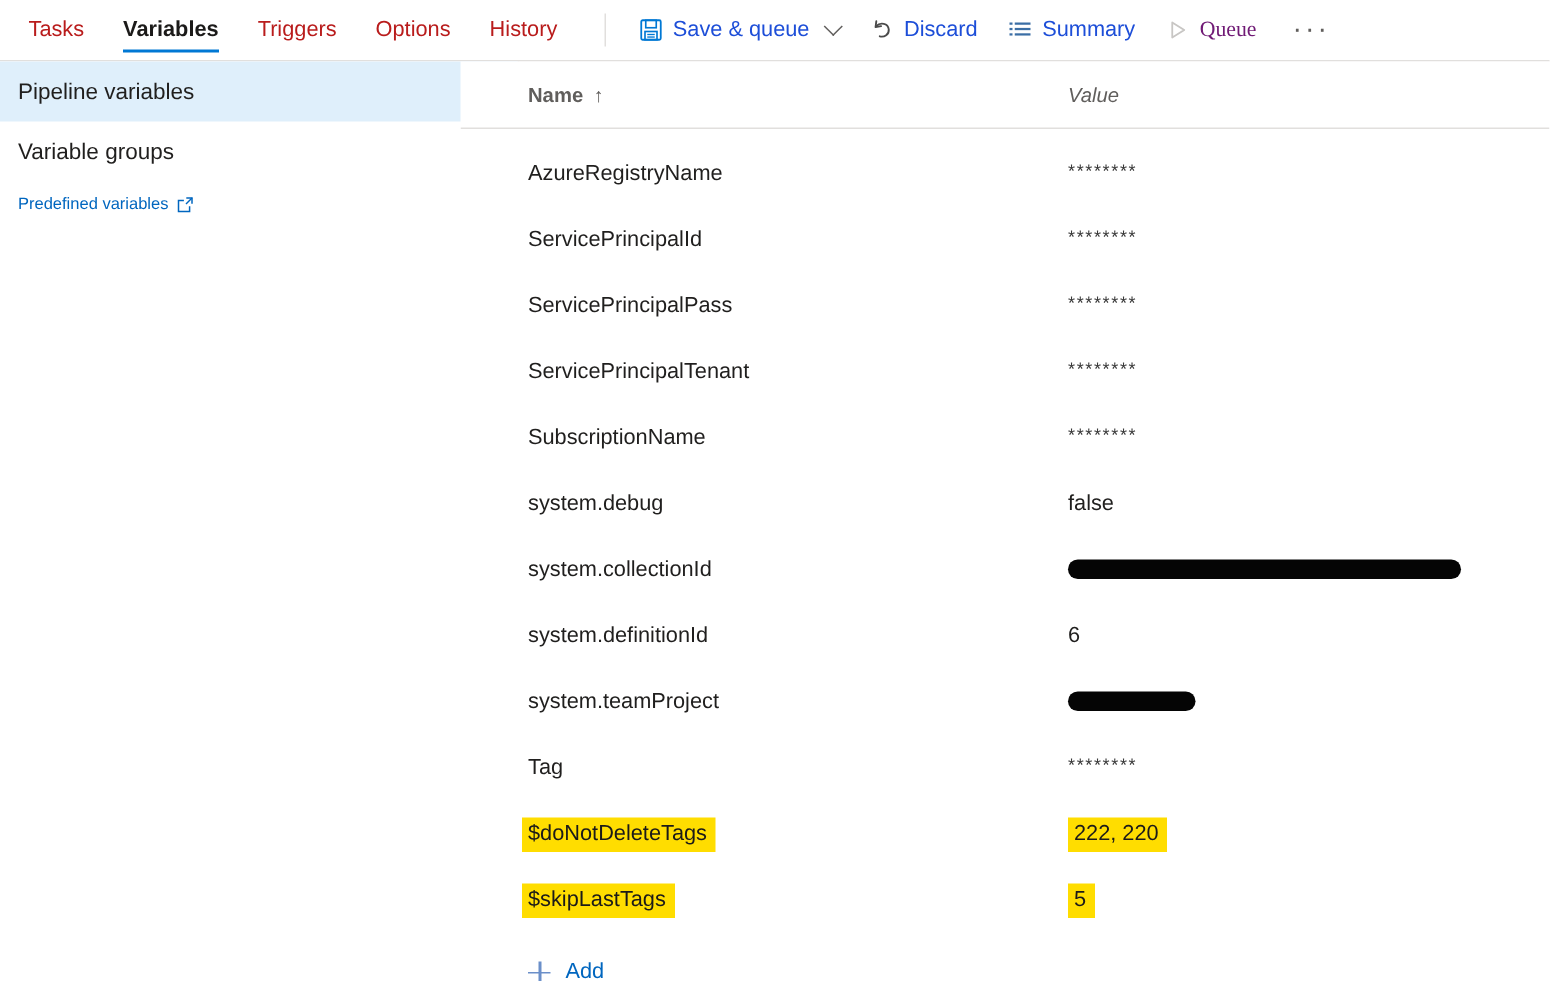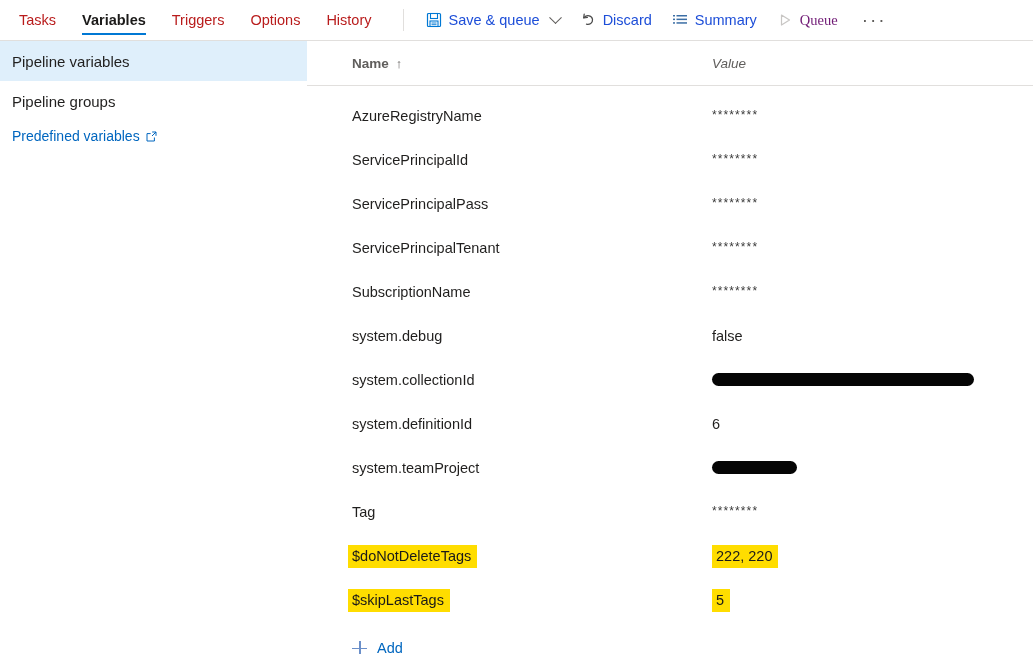--- a/index.html
+++ b/index.html
@@ -83,21 +83,21 @@
     padding-left: 12px;
     font-size: 15px;
     color: #201f1e;
     cursor: pointer;
   }
   .side-item.selected { background: #dfeffb; }
   .side-link {
     display: flex; align-items: center; gap: 6px;
     padding-left: 12px;
     height: 30px;
-    font-size: 14px;
+    font-size: 11px;
     color: #0066bf;
     cursor: pointer;
   }
   .ext-icon { display: inline-flex; }
 
   
   .content {
     position: absolute;
     left: 307px; top: 41px;
     width: 726px; height: 613px;
@@ -254,21 +254,21 @@
 
   </div>
 </div>
 
 <div class="sidebar">
   <div id="side-items">
       <div class="side-item selected">
         <span>Pipeline variables</span>
       </div>
       <div class="side-item">
-        <span>Pipeline groups</span>
+        <span>Variable groups</span>
       </div>
     </div>
   <div class="side-link">
     <span>Predefined variables</span>
     <span class="ext-icon">
       <svg width="11" height="11" viewBox="0 0 11 11">
         <path d="M6.2 1 H10 V4.8" fill="none" stroke="#0066bf" stroke-width="1"></path>
         <path d="M10 1 L6 5" fill="none" stroke="#0066bf" stroke-width="1"></path>
         <path d="M8.4 6.5 V10 H1 V2.6 H4.6" fill="none" stroke="#0066bf" stroke-width="1"></path>
       </svg>

